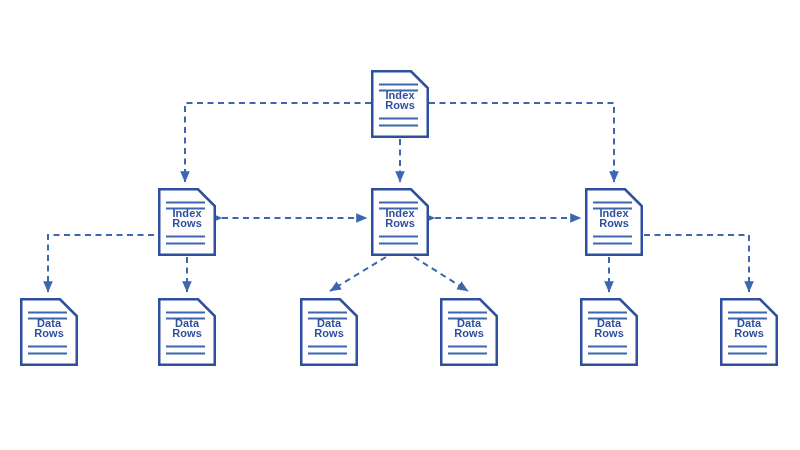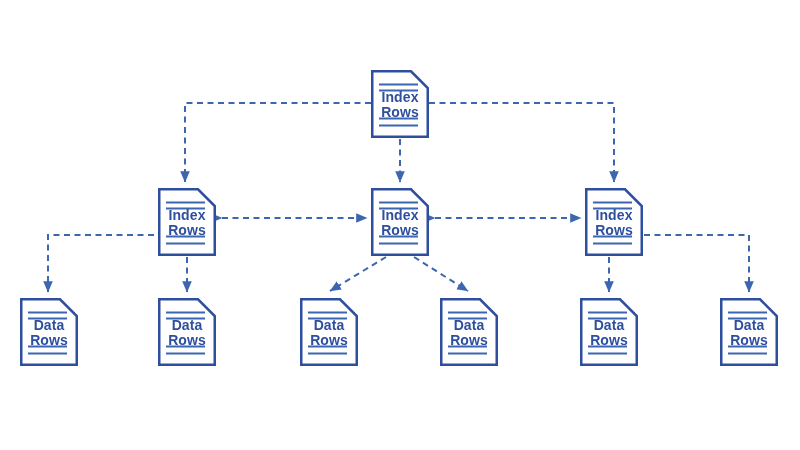--- a/index.html
+++ b/index.html
@@ -33,23 +33,23 @@
     left: 0;
     top: 0;
     display: block;
   }
   .node-label {
     position: absolute;
     left: 0;
     top: 20px;
     width: 58px;
     text-align: center;
-    font-size: 14px;
+    font-size: 11px;
     font-weight: bold;
-    line-height: 15px;
+    line-height: 10px;
     color: #2E4E9E;
     letter-spacing: 0.1px;
     white-space: pre-line;
   }
 </style>
 </head>
 <body>
 
 <div id="canvas">
 

